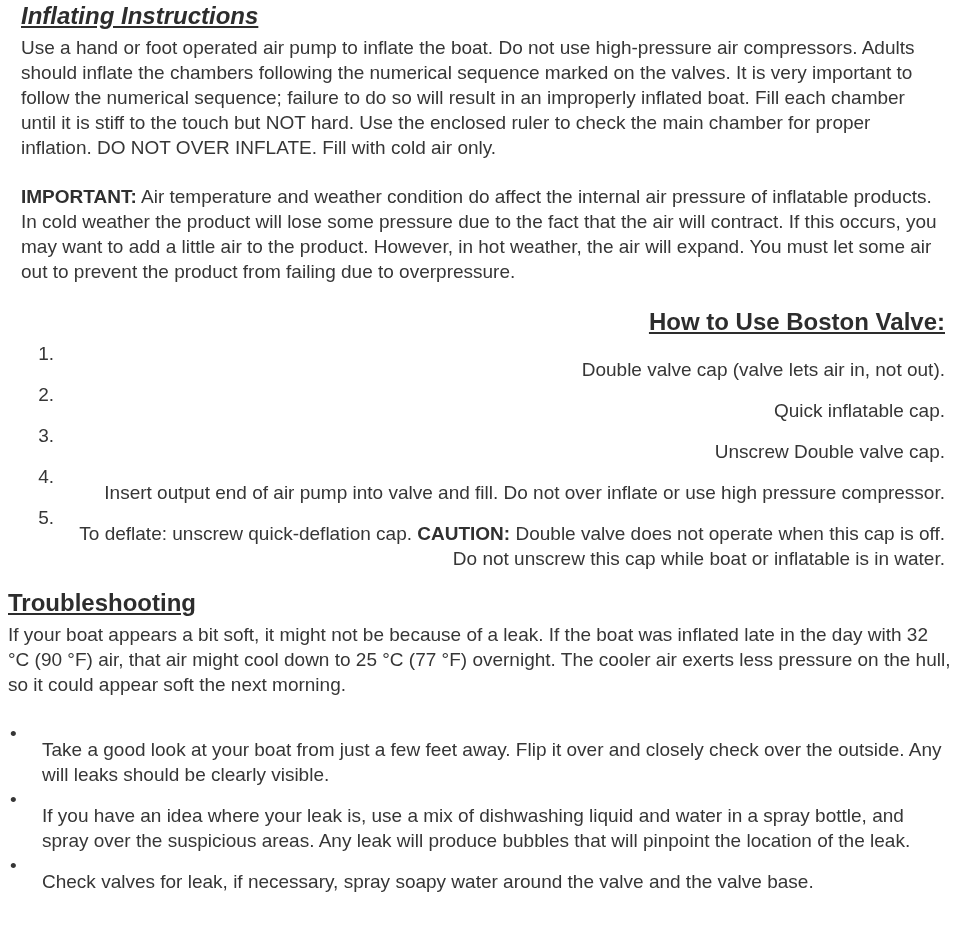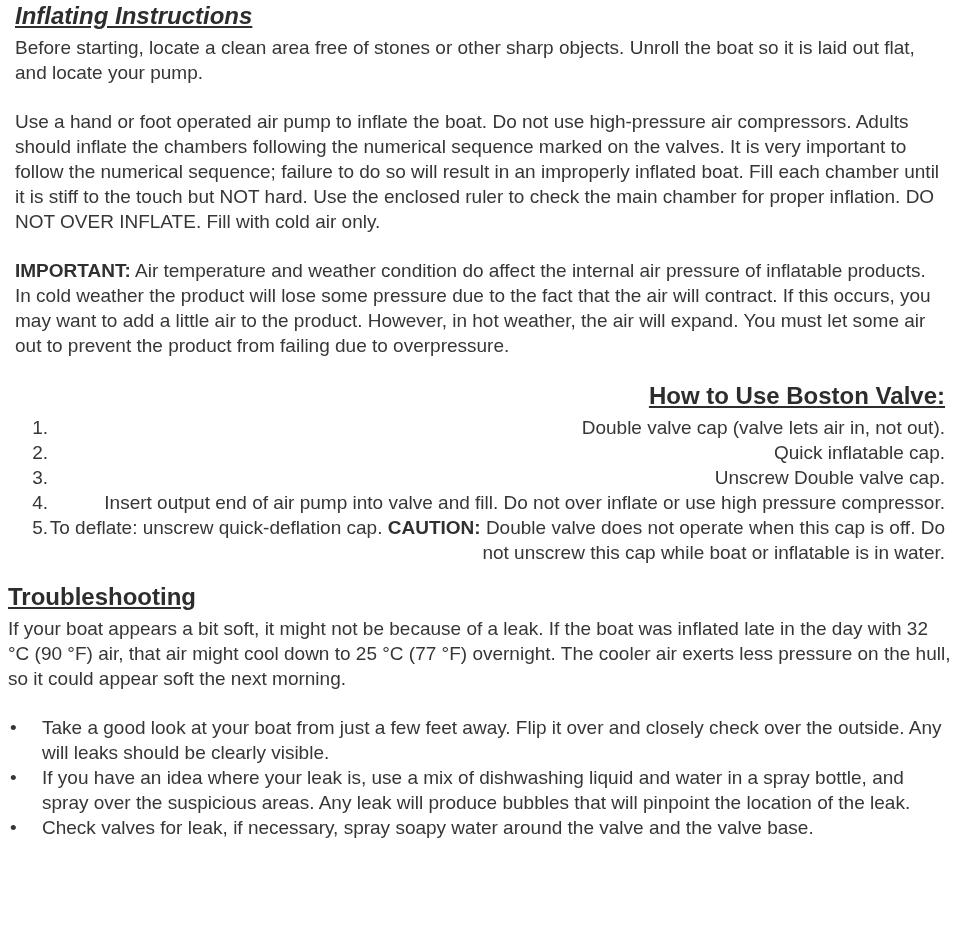--- a/index.html
+++ b/index.html
@@ -16,21 +16,21 @@
     line-height: 25px;
     color: #363636;
     -webkit-font-smoothing: antialiased;
   }
   .page {
     box-sizing: border-box;
     width: 953px;
     height: 941px;
     padding-top: 2px;
   }
-  .sec-indented { padding-left: 15px; padding-right: 8px; }
+  .sec-indented { padding-left: 21px; padding-right: 8px; }
   .sec-flush    { padding-left: 8px;  }
 
   h1 {
     font-size: 24px;
     line-height: 28px;
     font-weight: bold;
     text-decoration: underline;
     color: #2d2d2d;
     margin: 0 0 5px 0;
   }
@@ -49,33 +49,32 @@
     margin: 0;
   }
   .li-marker {
     flex: 0 0 33px;
     padding-left: 2px;
     box-sizing: border-box;
   }
   .ulist .li-marker {
     flex: 0 0 34px;
   }
-  .li-text { flex: 1 1 auto; }
+  .li-text { flex: 1 1 auto; margin-top: 16px; }
 
   strong { font-weight: bold; color: #303030; }
 </style>
 </head>
 <body>
 
 <div class="page">
 
   <div class="sec-indented">
     <h1 class="italic">Inflating Instructions</h1>
 
-    <p>Before starting, locate a clean area free of stones or other sharp objects. Unroll the boat so it is laid out flat, and locate your pump.</p>
 
     <p>Use a hand or foot operated air pump to inflate the boat. Do not use high-pressure air compressors. Adults should inflate the chambers following the numerical sequence marked on the valves. It is very important to follow the numerical sequence; failure to do so will result in an improperly inflated boat. Fill each chamber until it is stiff to the touch but NOT hard. Use the enclosed ruler to check the main chamber for proper inflation. DO NOT OVER INFLATE. Fill with cold air only.</p>
 
     <p class="last">
       <strong>IMPORTANT:</strong>
       <span>Air temperature and weather condition do affect the internal air pressure of inflatable products. In cold weather the product will lose some pressure due to the fact that the air will contract. If this occurs, you may want to add a little air to the product. However, in hot weather, the air will expand. You must let some air out to prevent the product from failing due to overpressure.</span>
     </p>
   </div>
 
   <div class="sec-indented sec-valve">

